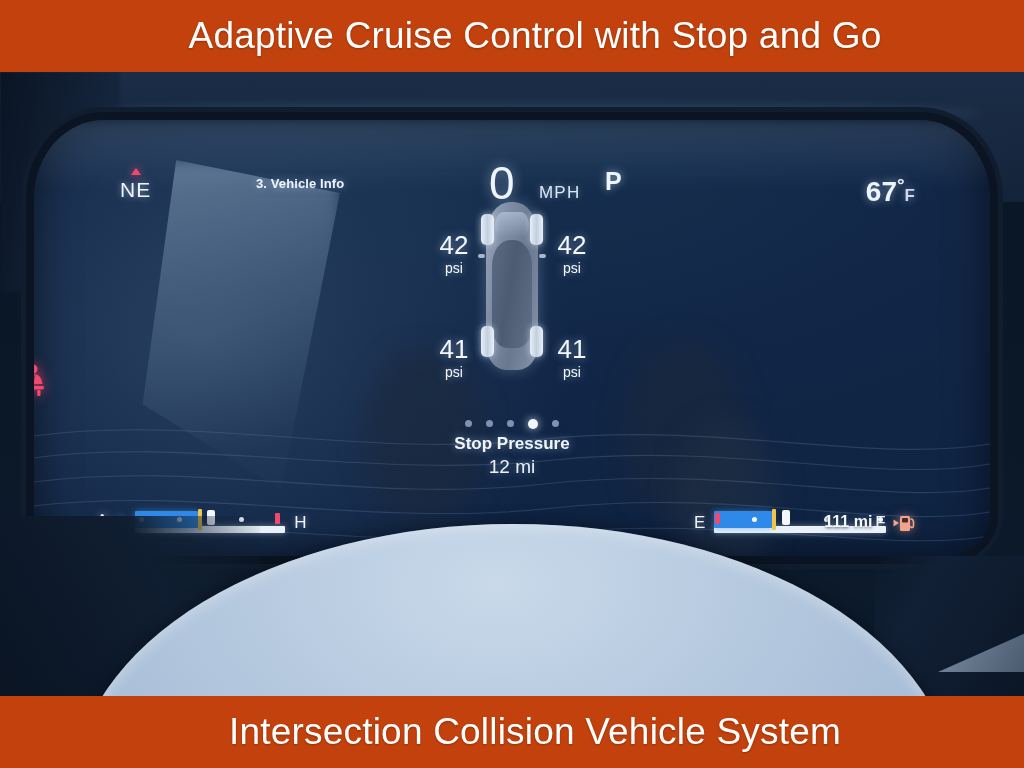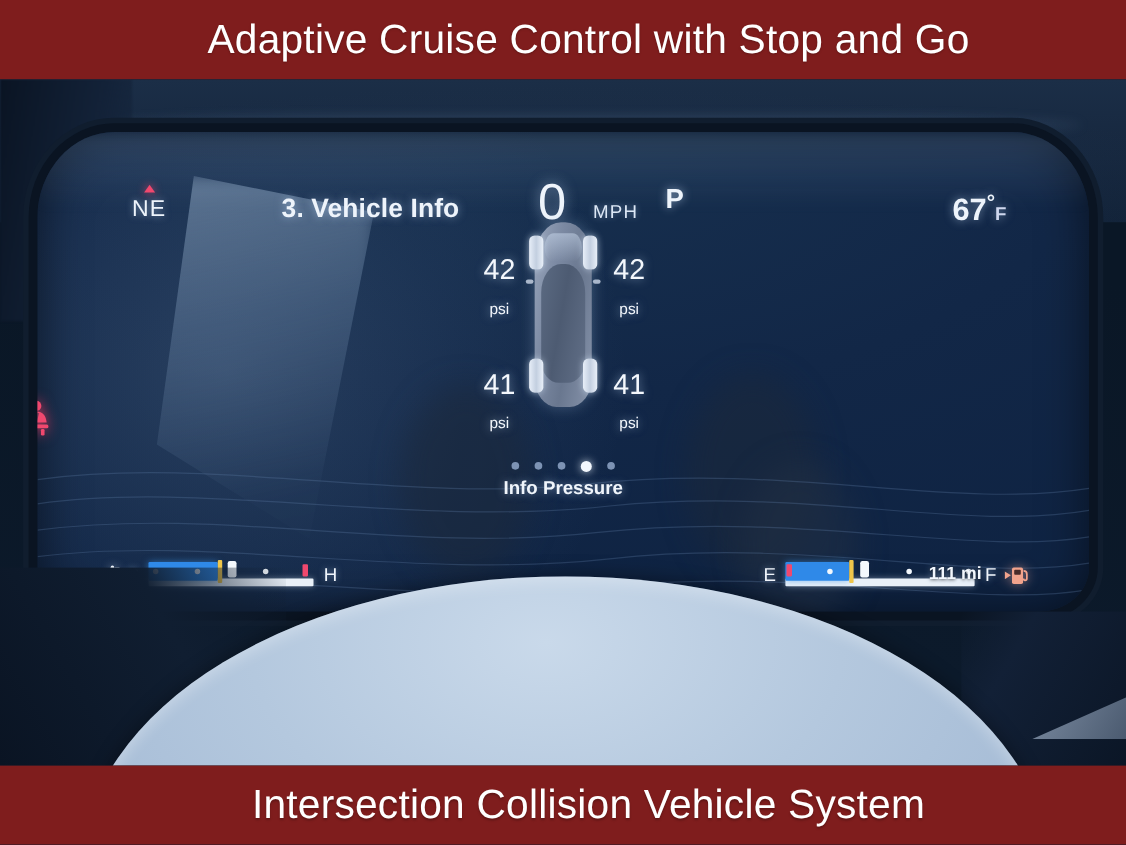--- a/index.html
+++ b/index.html
@@ -6,21 +6,21 @@
   html,body { width:1024px; height:768px; overflow:hidden; }
   body {
     font-family:"Liberation Sans", sans-serif;
     background:#0c1b2e;
     position:relative;
   }
 
   
   .banner {
     position:absolute; left:0; width:1024px;
-    background:#7f1d1d;
+    background:#c2410c;
     display:flex; align-items:center; justify-content:center;
     color:#ffffff;
     letter-spacing:.2px;
     z-index:40;
     padding-left:46px;
   }
   #top-banner { top:0; height:72px; }
   #bottom-banner { bottom:0; height:72px; }
   .banner-text {
     font-size:37px; font-weight:400; white-space:nowrap;
@@ -96,21 +96,21 @@
   
   #compass { left:86px; top:58px; font-size:21px; font-weight:400; letter-spacing:1px;
     text-shadow:0 0 7px rgba(210,230,255,.55); }
   #compass-arrow{
     position:absolute; left:97px; top:48px; width:0; height:0;
     border-left:5px solid transparent; border-right:5px solid transparent;
     border-bottom:7px solid #f0486e;
     filter:drop-shadow(0 0 4px rgba(240,72,110,.9));
   }
   #page-title{
-    left:222px; top:56px; font-size:24px; font-weight:700; letter-spacing:.1px;
+    left:222px; top:56px; font-size:13px; font-weight:700; letter-spacing:.1px;
     text-shadow:0 0 8px rgba(200,225,255,.5);
   }
   #speed{
     left:455px; top:40px; font-size:46px; font-weight:300; line-height:1;
     text-shadow:0 0 12px rgba(205,228,255,.55);
   }
   #speed-unit{ left:505px; top:63px; font-size:17px; font-weight:500; letter-spacing:1.2px;
     color:#dce7f5; text-shadow:0 0 6px rgba(190,215,245,.45); }
   #gear{ left:571px; top:47px; font-size:25px; font-weight:700;
     text-shadow:0 0 9px rgba(205,228,255,.6); }
@@ -156,21 +156,21 @@
     position:absolute; width:7px; height:4px; border-radius:2px; background:#aab7cb;
   }
   .mirror.l{ left:6px; top:52px; }
   .mirror.r{ left:67px; top:52px; }
 
   .psi{
     position:absolute; text-align:center; color:#f4f8fd;
     text-shadow:0 0 9px rgba(200,225,255,.55);
   }
   .psi .val{ display:block; font-size:26px; font-weight:400; line-height:1.0; }
-  .psi .lbl{ display:block; font-size:14px; font-weight:400; margin-top:14px; }
+  .psi .lbl{ display:block; font-size:14px; font-weight:400; margin-top:2px; }
   #psi-fl{ left:392px; top:112px; width:56px; }
   #psi-fr{ left:510px; top:112px; width:56px; }
   #psi-rl{ left:392px; top:216px; width:56px; }
   #psi-rr{ left:510px; top:216px; width:56px; }
 
   
   #dots{ position:absolute; left:0; right:0; top:300px; display:flex; justify-content:center; gap:14px; }
   .dot{ width:7px; height:7px; border-radius:50%; background:#7d93b4; }
   .dot.active{ width:10px; height:10px; background:#f2f7fd; margin-top:-1.5px;
     box-shadow:0 0 8px rgba(235,245,255,.8); }
@@ -329,21 +329,22 @@
     </div>
 
     <div id="dots">
       <span class="dot"></span>
       <span class="dot"></span>
       <span class="dot"></span>
       <span class="dot active"></span>
       <span class="dot"></span>
     </div>
 
-    <div id="caption">Info Pressure</div>
+    <div id="caption">Stop Pressure</div>
+    <div id="caption-sub">12 mi</div>
 
     <div class="gauge" id="gauge-coolant">
       <svg id="coolant-icon" viewBox="0 0 22 20">
         <rect x="8.6" y="1" width="3.2" height="12" rx="1.6" fill="#eef4fb"></rect>
         <circle cx="10.2" cy="14" r="2.6" fill="#eef4fb"></circle>
         <rect x="12.6" y="3" width="4" height="1.2" fill="#eef4fb"></rect>
         <rect x="12.6" y="6" width="4" height="1.2" fill="#eef4fb"></rect>
         <rect x="12.6" y="9" width="4" height="1.2" fill="#eef4fb"></rect>
         <path d="M1 18 q2 -2 4 0 q2 2 4 0 q2 -2 4 0 q2 2 4 0" stroke="#eef4fb" stroke-width="1.2" fill="none"></path>
       </svg>
@@ -356,21 +357,21 @@
         <span class="g-tick sm" style="left:42px"></span>
         <span class="g-tick big" style="left:72px"></span>
         <span class="g-tick sm" style="left:104px"></span>
         <span class="g-tick red" style="left:140px"></span>
       </span>
       <span class="g-letter">H</span>
     </div>
 
     <div class="gauge" id="gauge-fuel">
       <span class="g-letter">E</span>
-      <span class="g-track" style="width:172px">
+      <span class="g-track" style="width:152px">
         <span class="g-bar-bg" style="width:172px"></span>
         <span class="g-fill" style="width:58px"></span>
         <span class="g-marker" style="left:58px"></span>
         <span class="g-tick red" style="left:1px"></span>
         <span class="g-tick sm" style="left:38px"></span>
         <span class="g-tick big" style="left:68px"></span>
         <span class="g-tick sm" style="left:110px"></span>
         <span class="g-tick sm" style="left:164px"></span>
         <span id="range-text">111 mi</span>
       </span>

